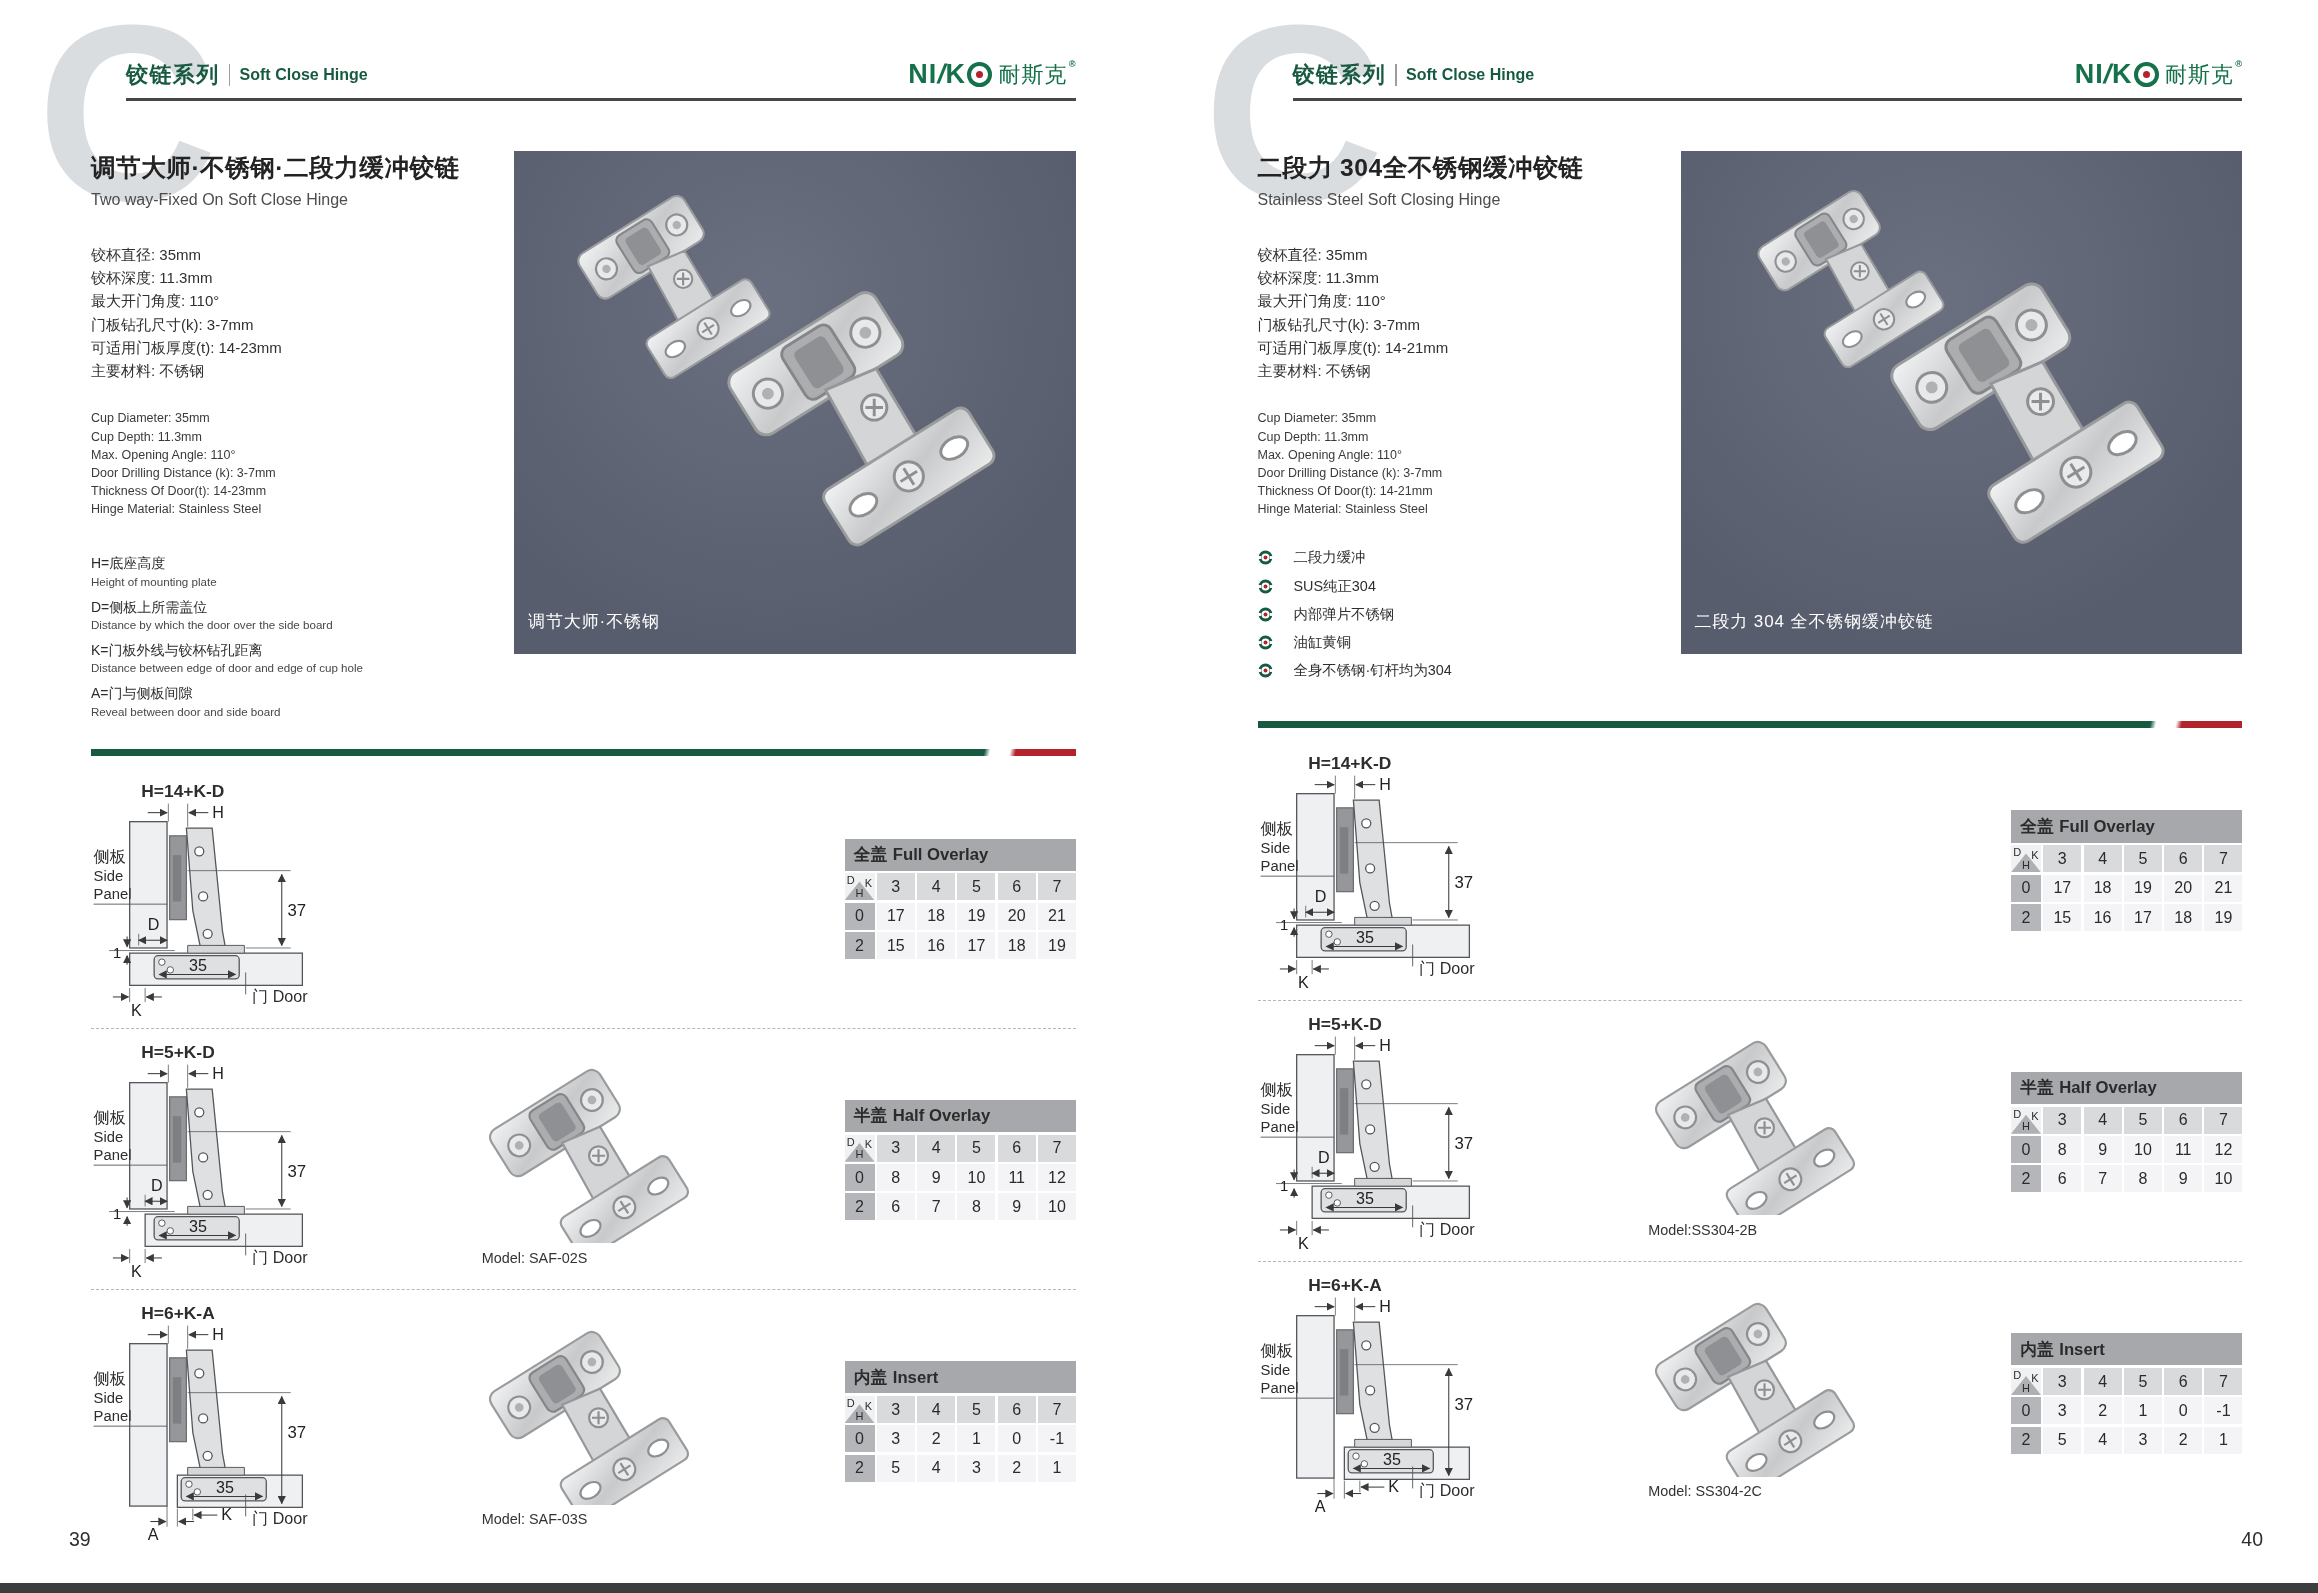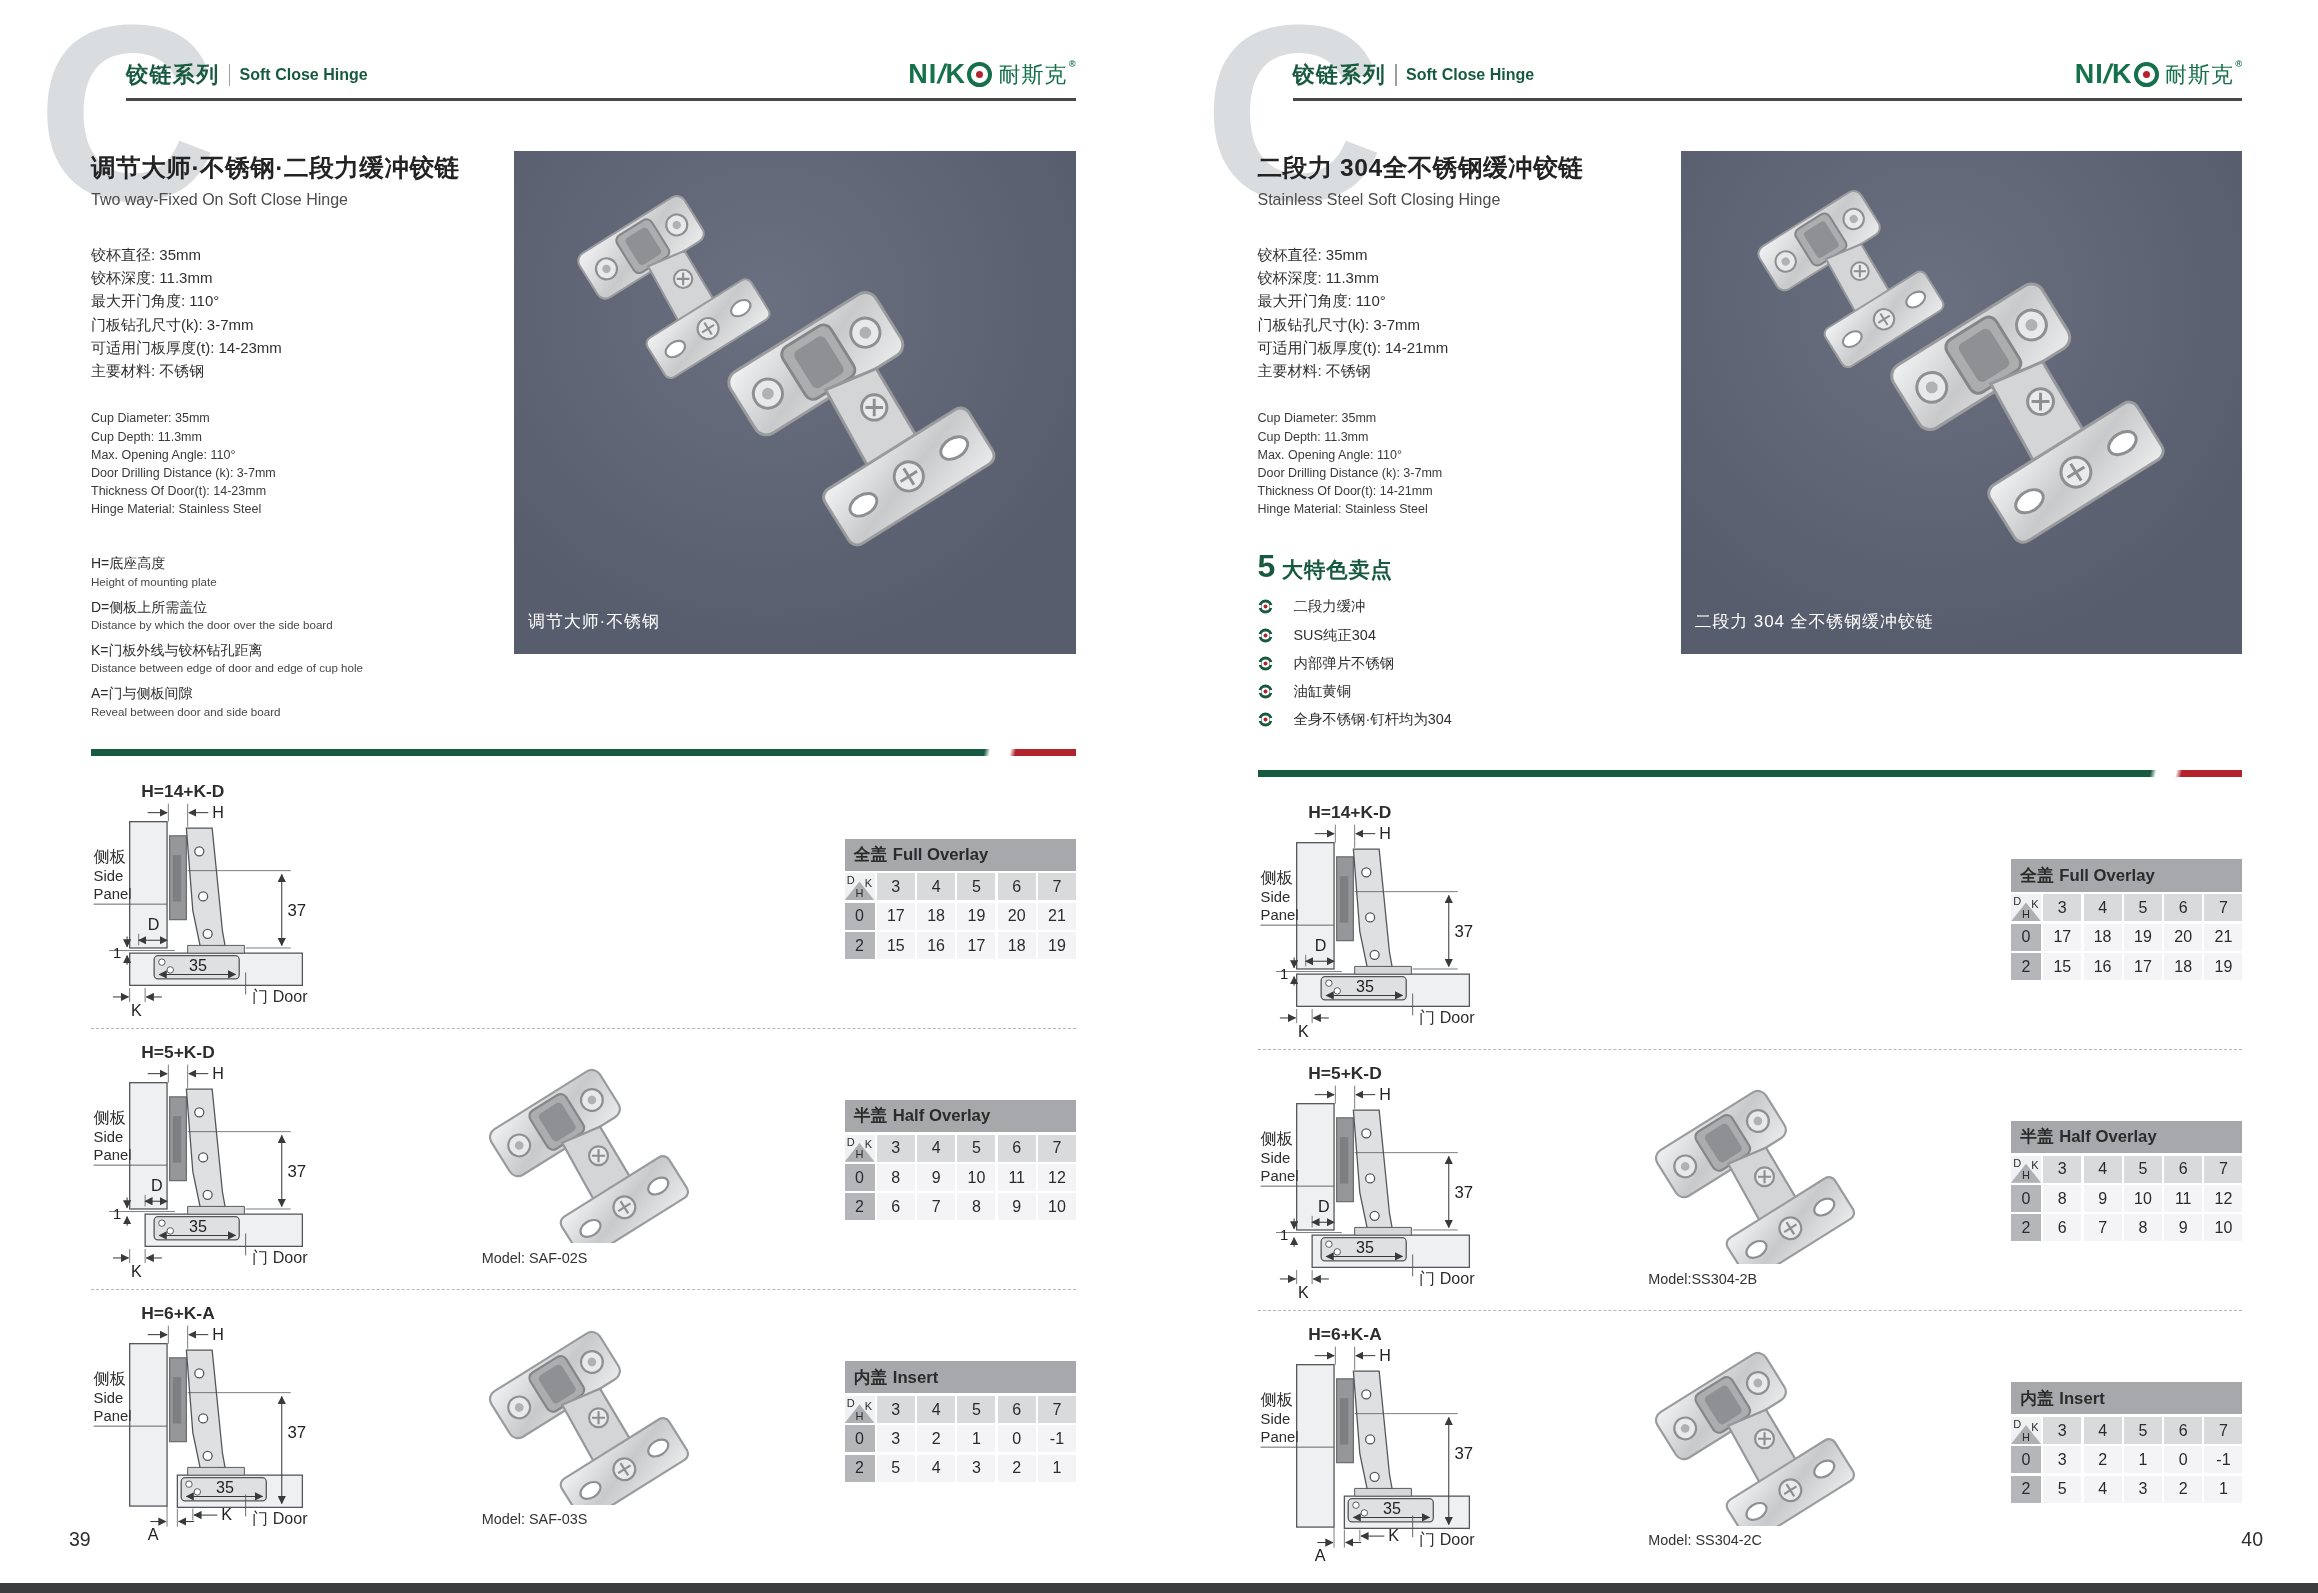--- a/index.html
+++ b/index.html
@@ -483,23 +483,20 @@
             </div>
           <div class="specs-en">
               <div>Cup Diameter: 35mm</div>
               <div>Cup Depth: 11.3mm</div>
               <div>Max. Opening Angle: 110°</div>
               <div>Door Drilling Distance (k): 3-7mm</div>
               <div>Thickness Of Door(t): 14-21mm</div>
               <div>Hinge Material: Stainless Steel</div>
             </div>
           <div class="sellpts">
-            <div class="sp-title">
-              <span class="sp-num">5</span><span class="sp-txt">大特色卖点</span>
-            </div>
             <ul>
                 <li>
                   <svg class="bi" viewBox="0 0 26 26">
                     <circle cx="13" cy="13" r="9.5" fill="none" stroke="#175a40" stroke-width="5"></circle>
                     <rect x="0" y="10.5" width="5.5" height="5" fill="#fff"></rect>
                     <rect x="20.5" y="10.5" width="5.5" height="5" fill="#fff"></rect>
                     <circle cx="13" cy="13" r="3.4" fill="#b2232c"></circle>
                   </svg>
                   <span>二段力缓冲</span>
                 </li>

